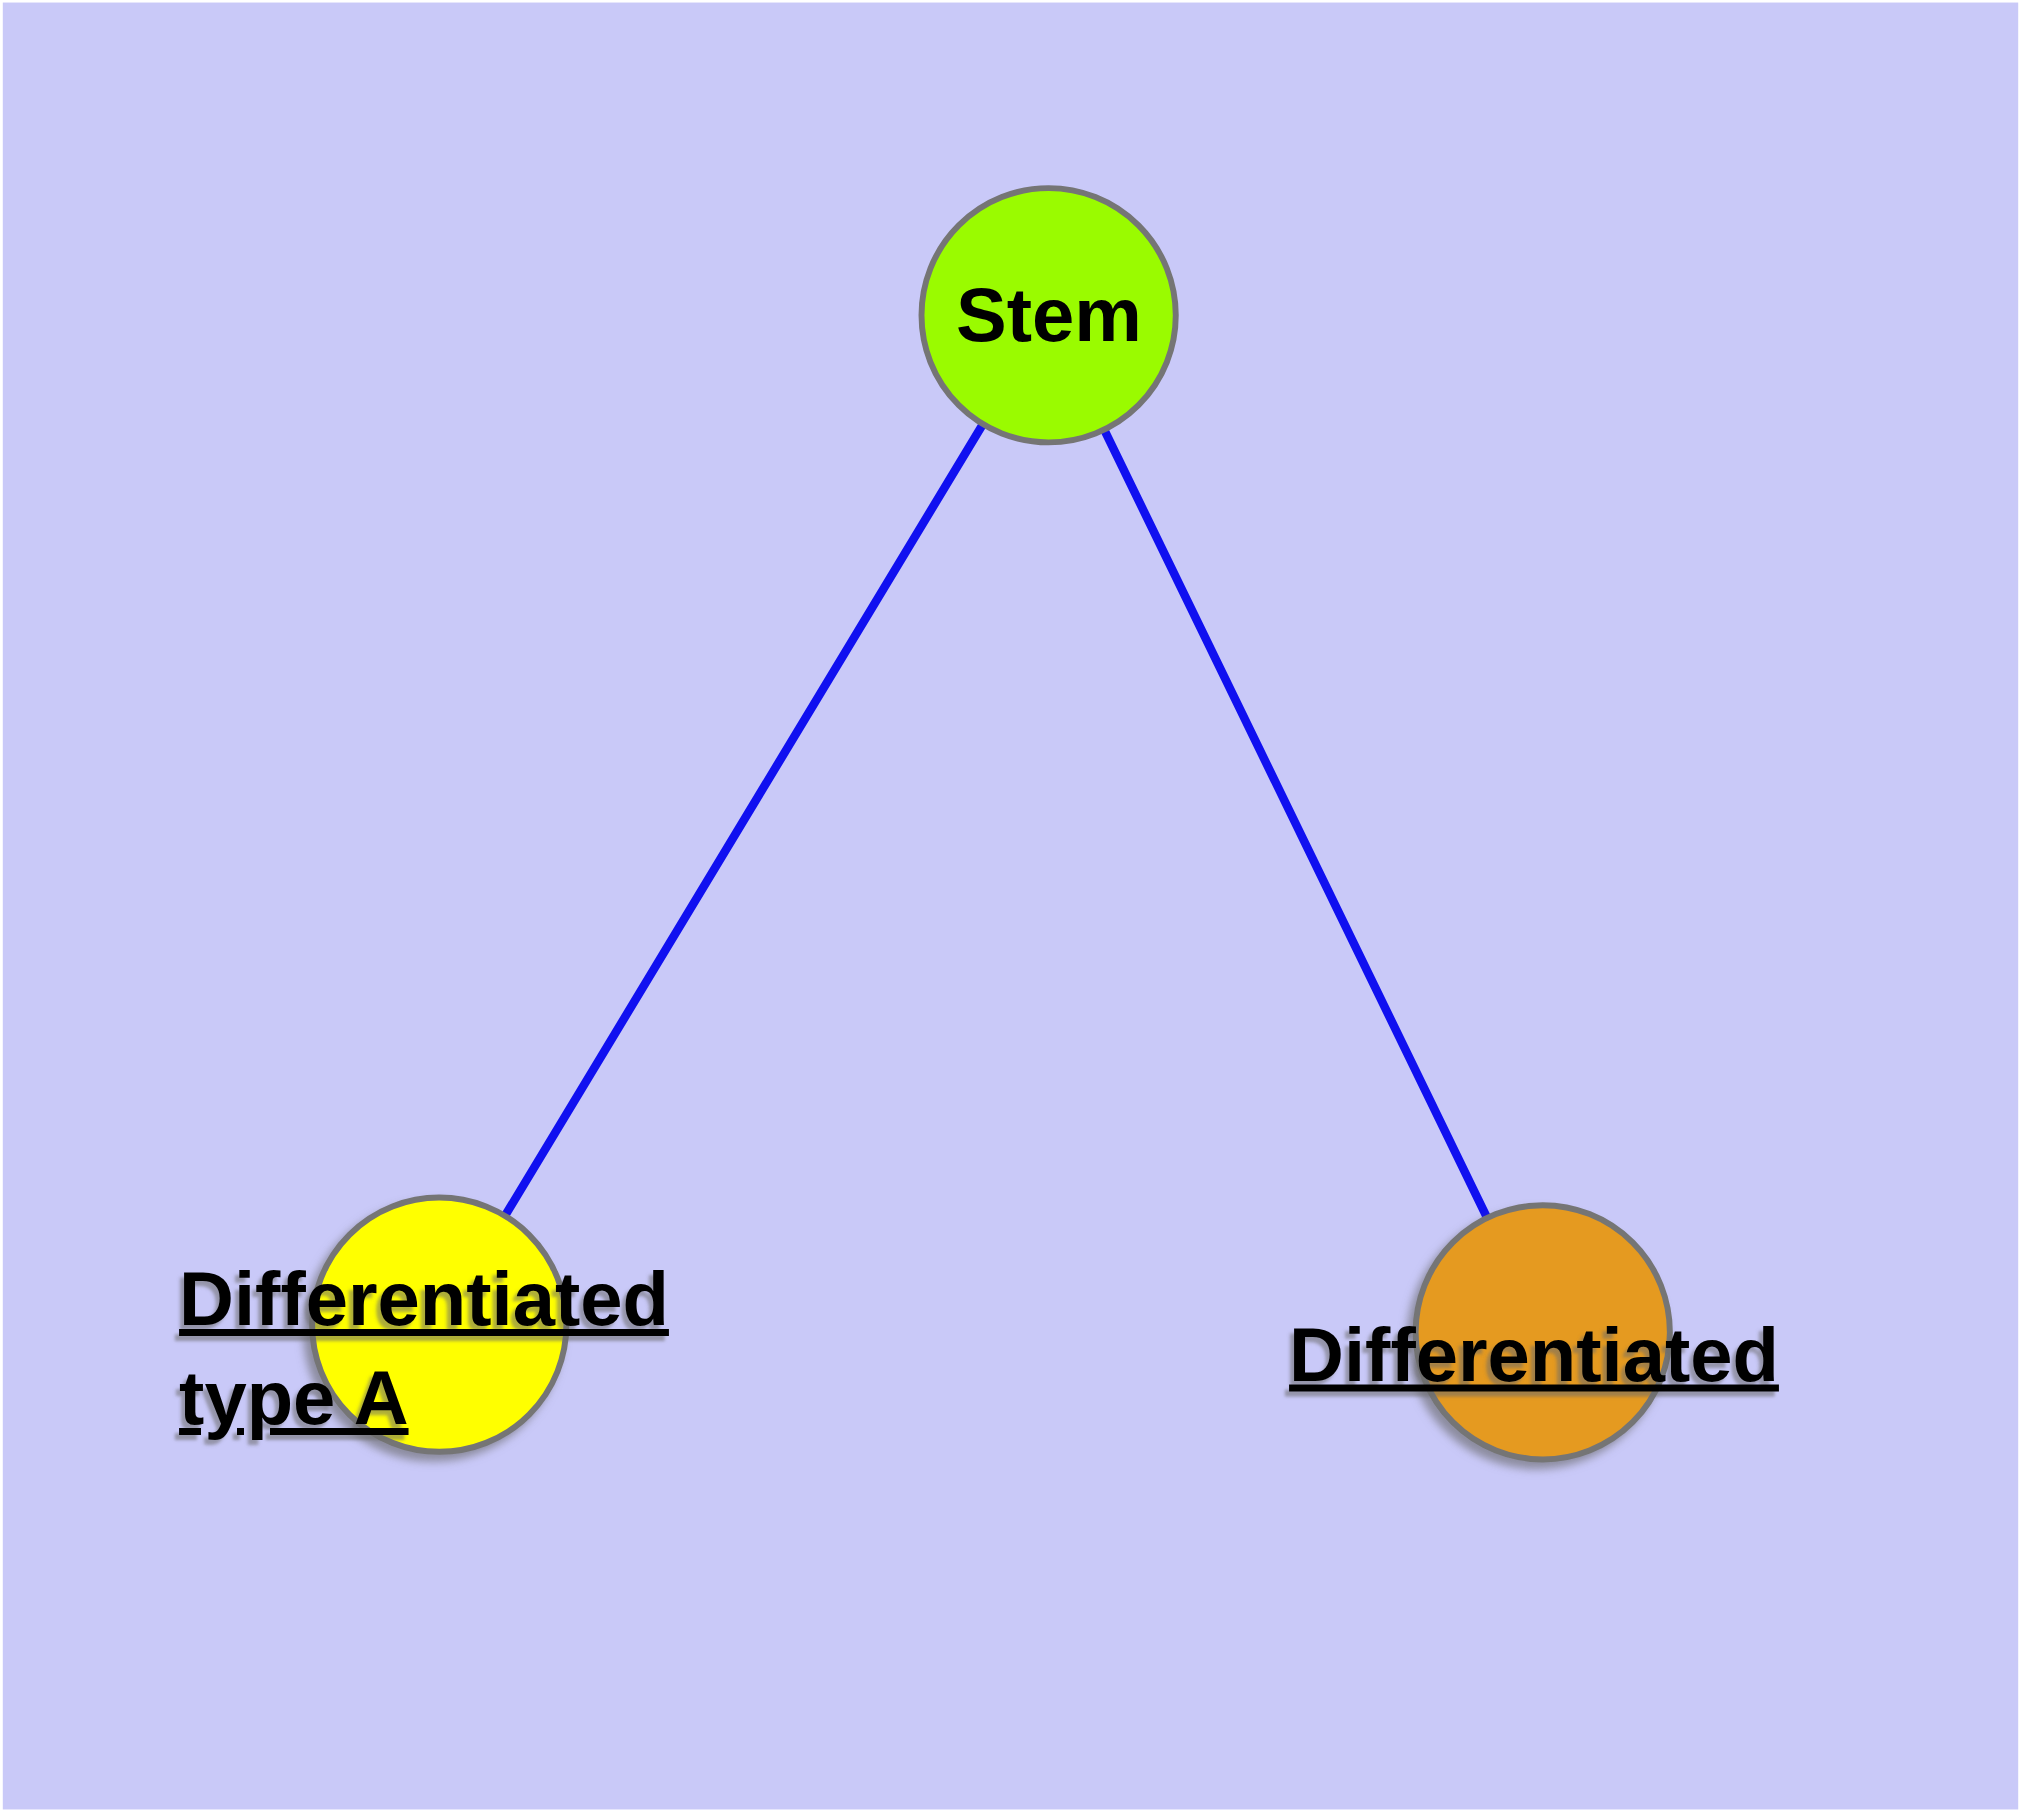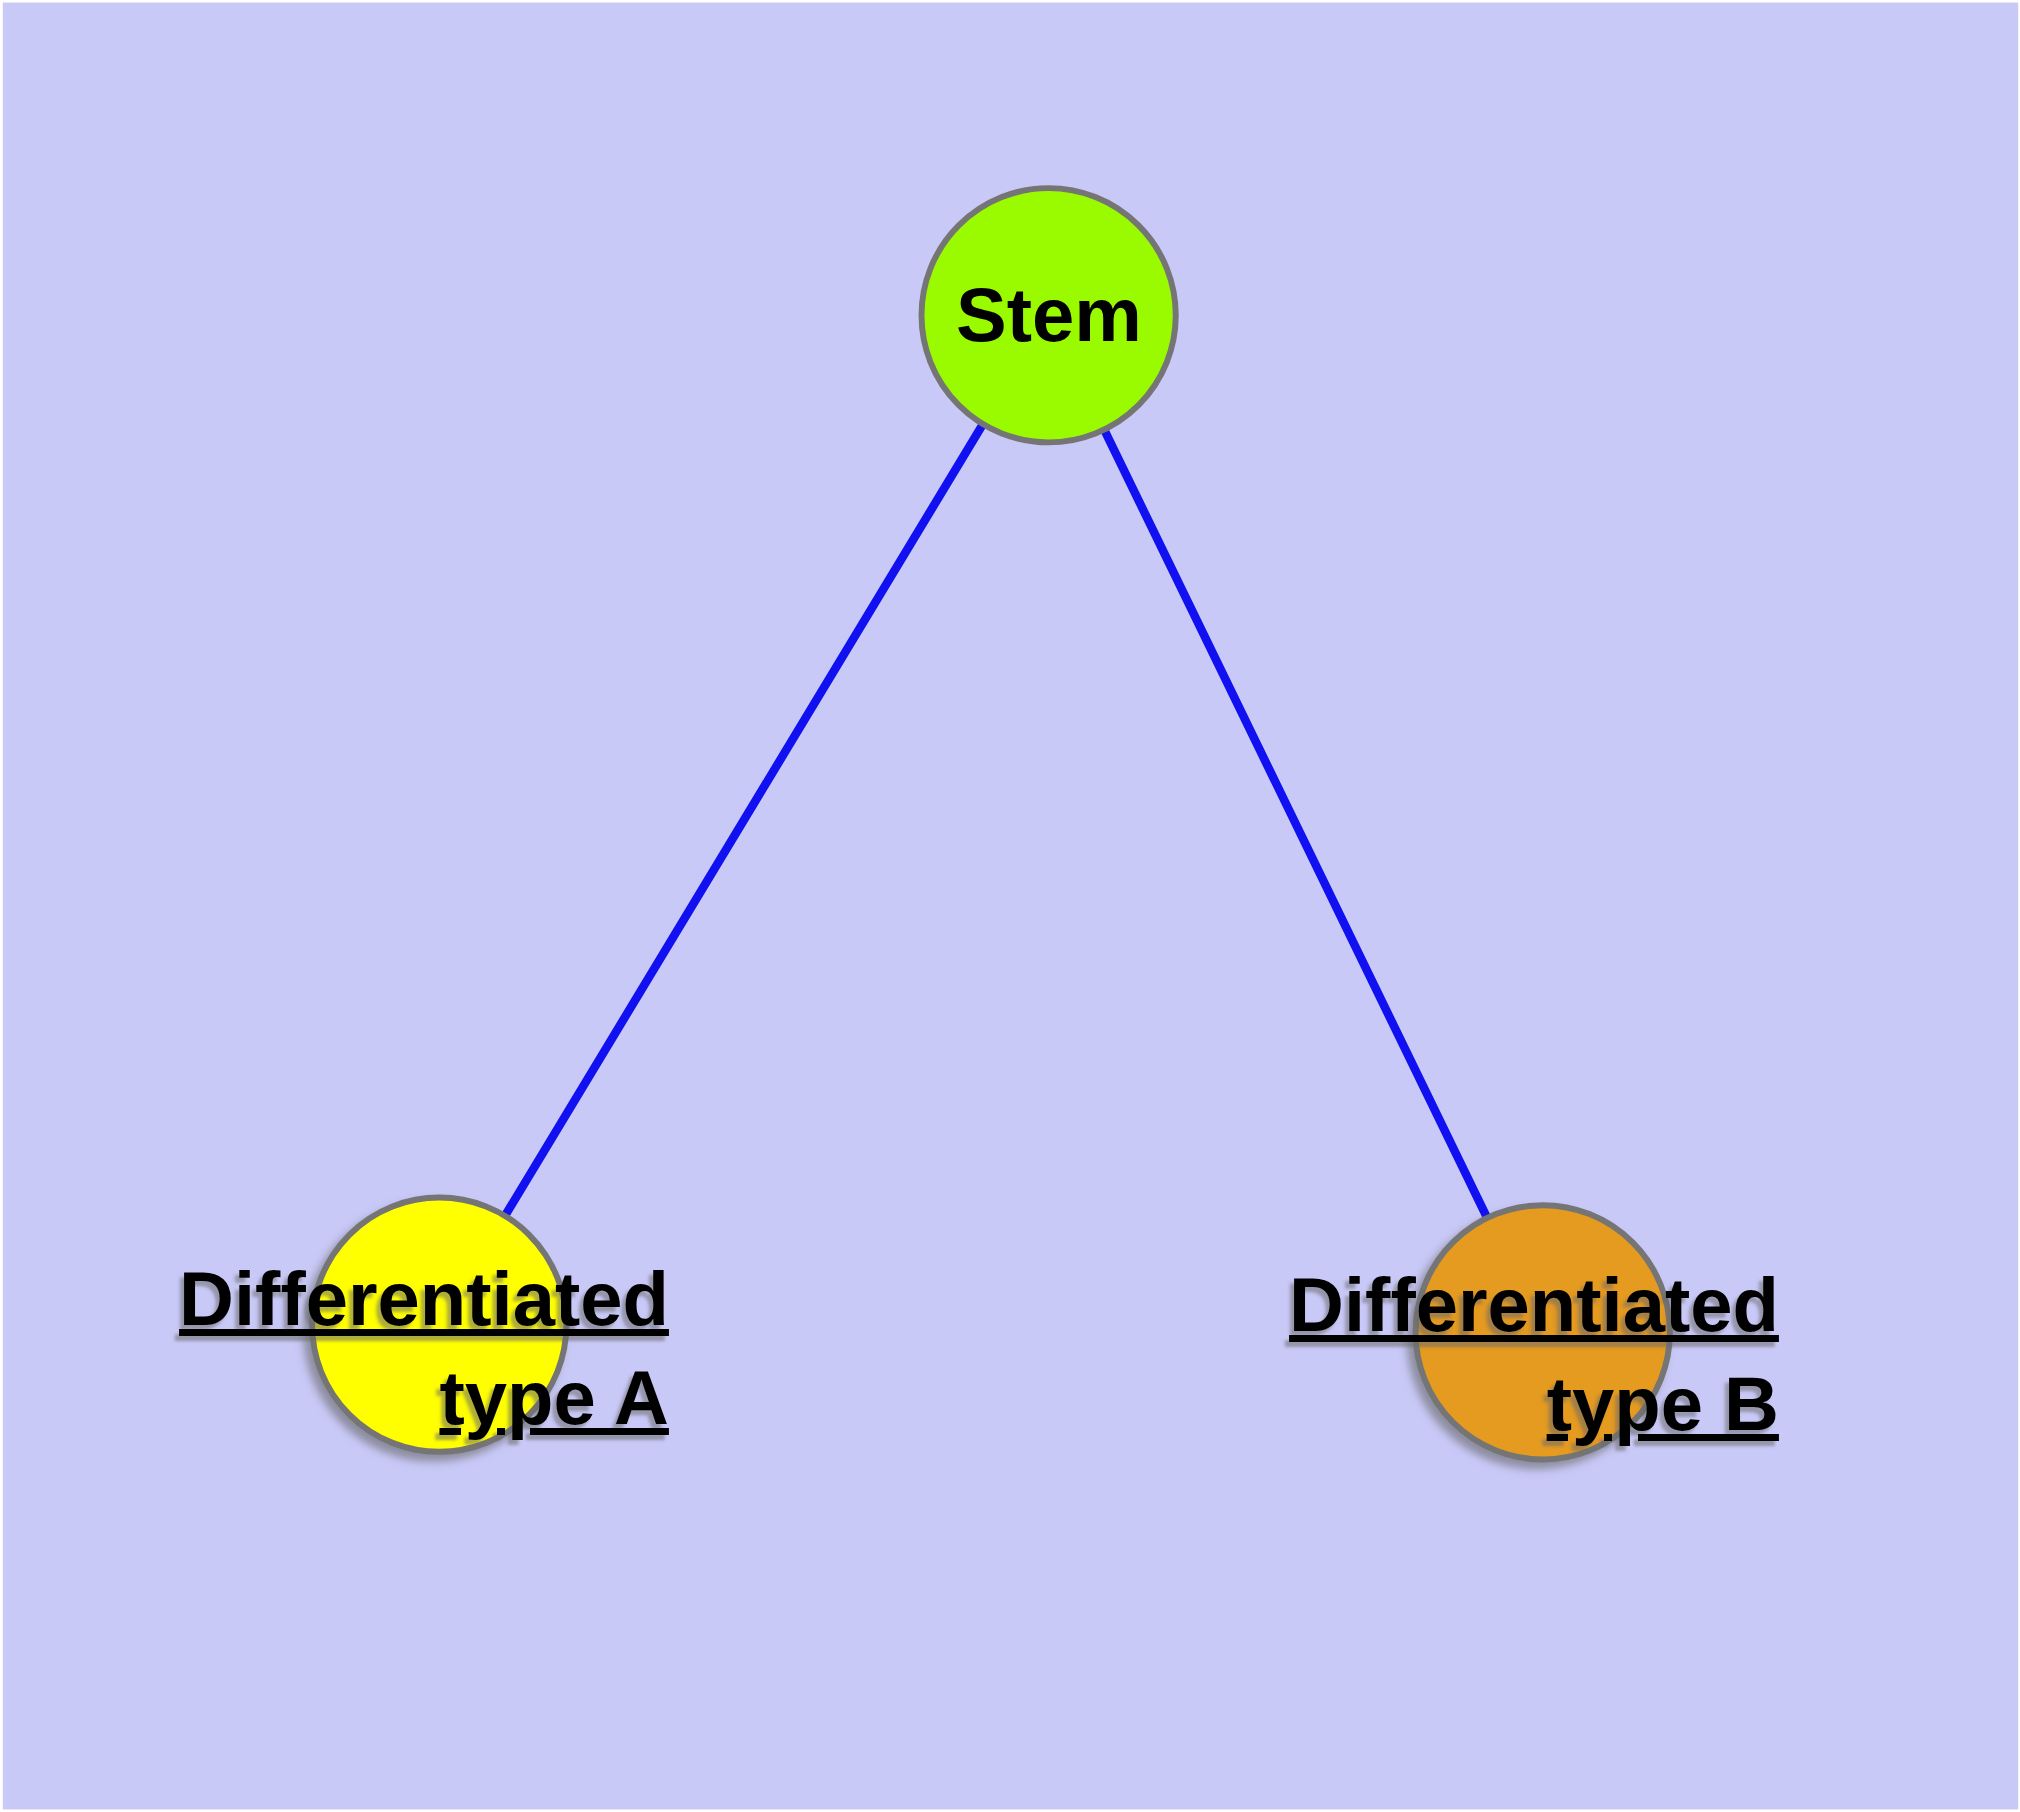--- a/index.html
+++ b/index.html
@@ -20,21 +20,21 @@
   circle.node { stroke-width: 7px; }
   circle.shadowed { filter: drop-shadow(-7px 8px 5px rgba(100,100,100,0.60)); }
   line.edge { stroke-width: 10px; stroke-linecap: round; }
   .label {
     position: absolute;
     transform: translate(-50%, -50%);
     color: #000000;
     font-weight: bold;
     font-size: 76px;
     line-height: 99px;
-    text-align: right;
+    text-align: left;
     white-space: nowrap;
   }
   .label.shadowed-text {
     text-shadow: -4.2px 5.1px 3.4px rgba(105,105,105,0.55);
     text-decoration: underline;
   }
 </style>
 </head>
 <body>
 
@@ -54,17 +54,16 @@
 
   <div class="label" style="left:1049px; top:314px;">Stem</div>
 
   <div class="label shadowed-text" style="left:424px; top:1348px;">
     <div>Differentiated</div>
     <div>type A</div>
   </div>
 
   <div class="label shadowed-text" style="left:1534px; top:1354px;">
     <div>Differentiated</div>
-    <div>type B</div>
   </div>
 
 </div>
 
 
 </body></html>

